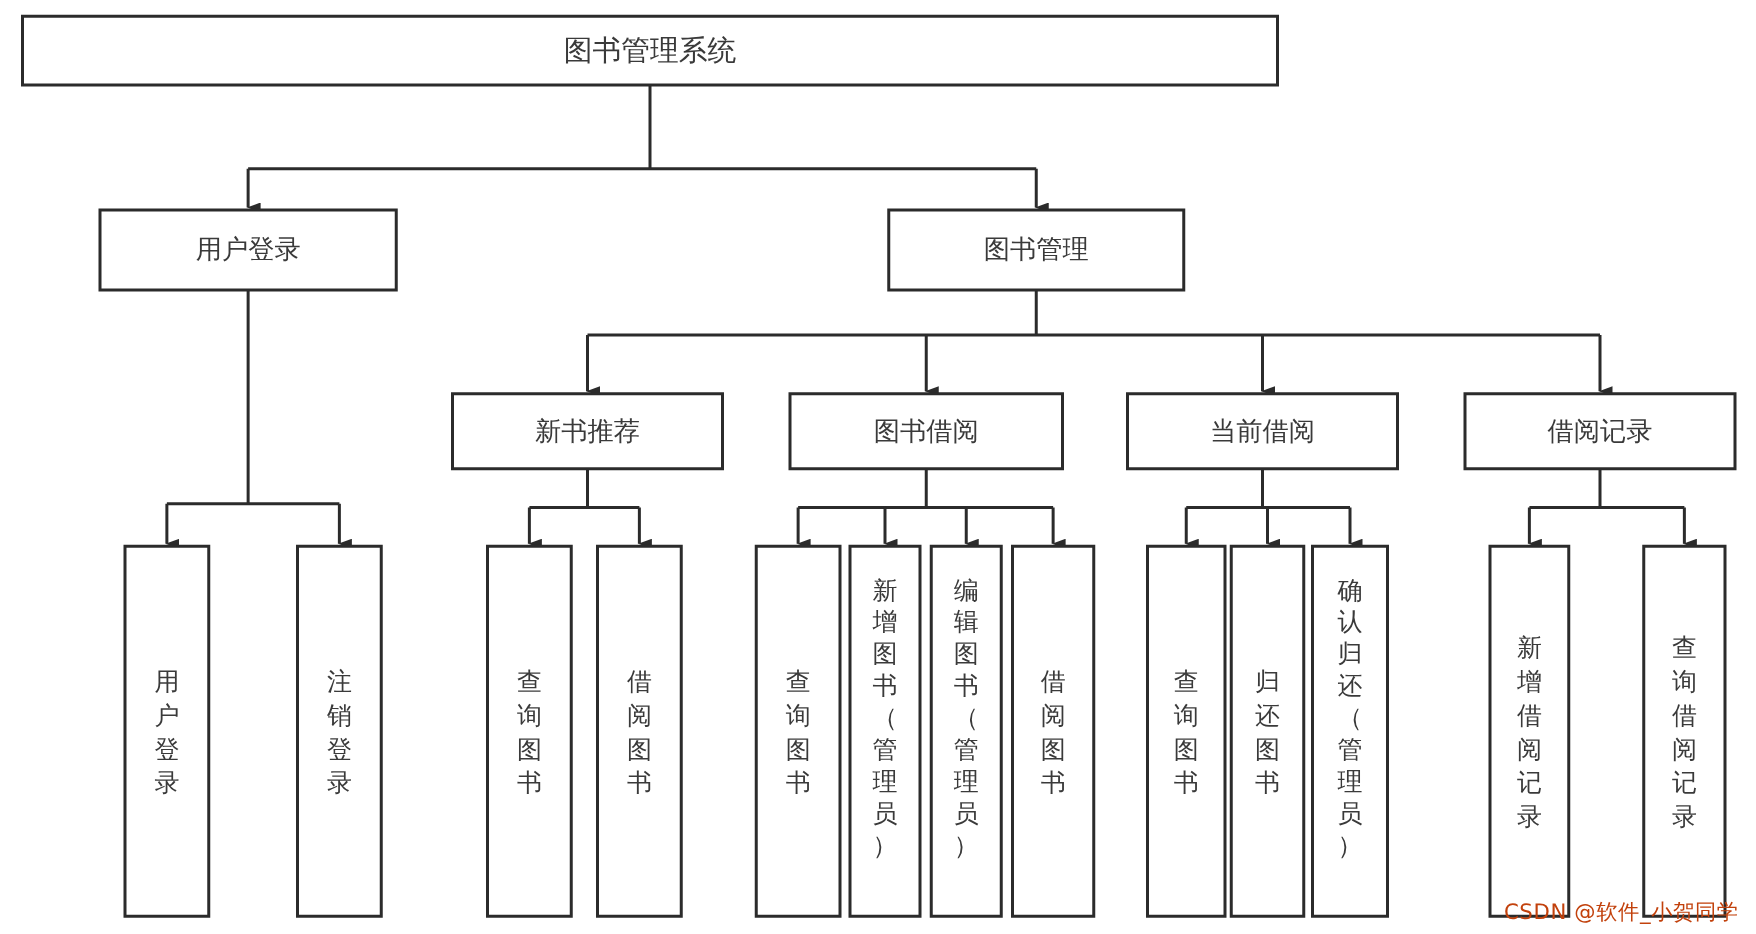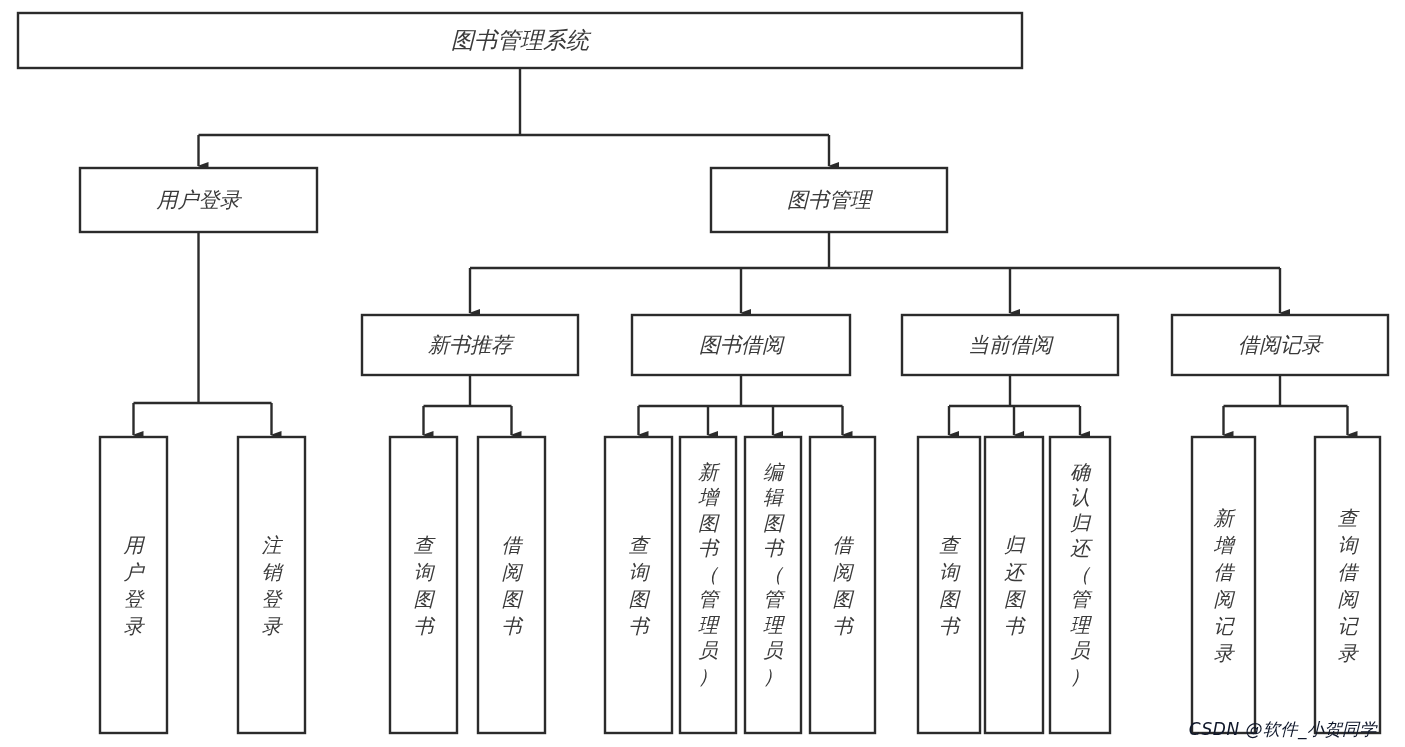--- a/index.html
+++ b/index.html
@@ -11,21 +11,20 @@
     width: 1405px;
     height: 747px;
     font-family: "DejaVu Sans", "Liberation Sans", sans-serif;
     overflow: hidden;
   }
   #diagram-root {
     position: relative;
     width: 1405px;
     height: 747px;
     background: #ffffff;
-    font-style: italic;
   }
   svg#flow {
     position: absolute;
     left: 0;
     top: 0;
     width: 1405px;
     height: 747px;
     display: block;
   }
   .node-rect {
@@ -49,25 +48,25 @@
     font-size: 20px;
     text-anchor: middle;
   }
   .edge {
     stroke: #2b2b2b;
     stroke-width: 2.4;
     fill: none;
   }
   .watermark {
     position: absolute;
-    right: 28px;
+    right: 14px;
     bottom: 6px;
     font-family: "DejaVu Sans", "Liberation Sans", sans-serif;
     font-size: 17px;
-    color: #0f172a;
+    color: #c2410c;
     letter-spacing: 0.5px;
     white-space: nowrap;
     user-select: none;
     text-align: center;
   }
 </style>
 </head>
 <body>
 
 <div id="diagram-root">

